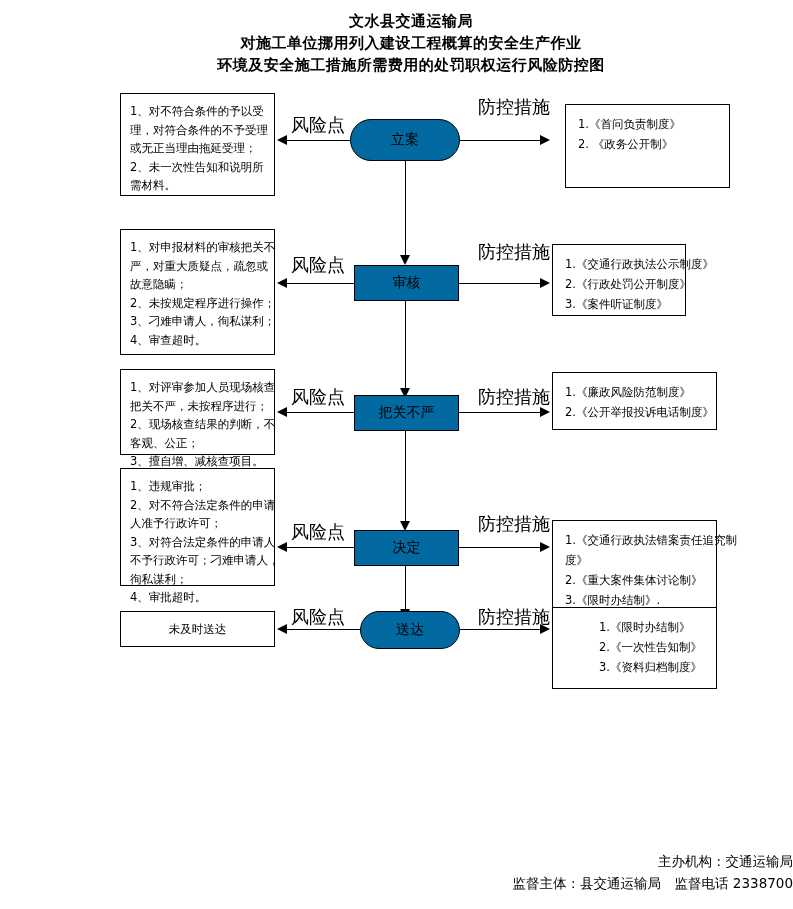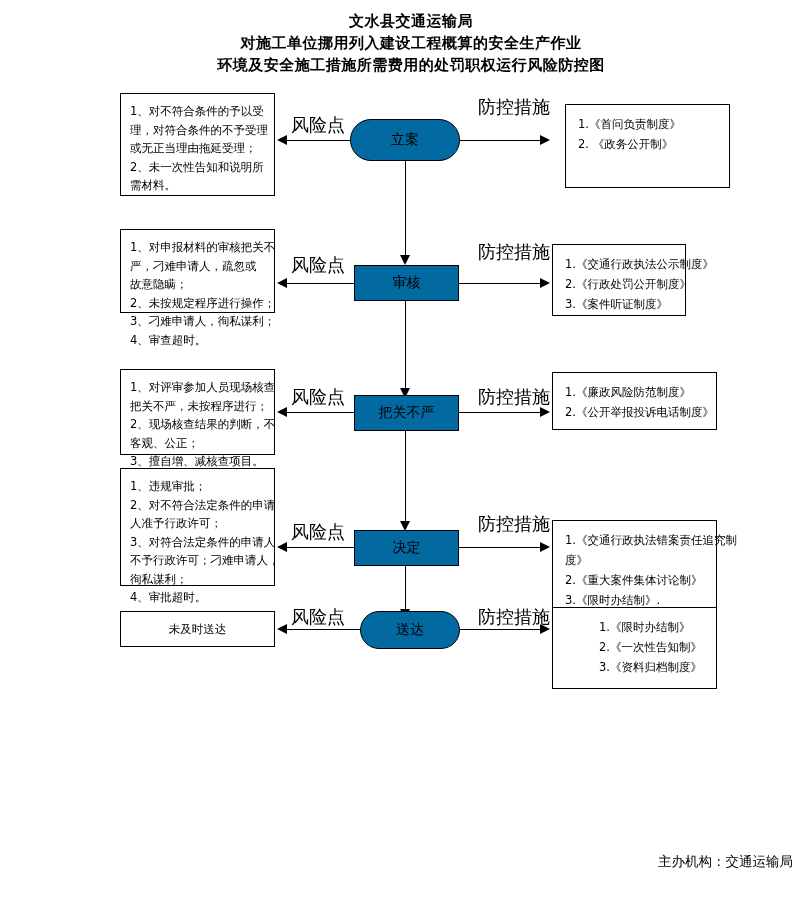--- a/index.html
+++ b/index.html
@@ -153,23 +153,23 @@
 <div class="arrow-right" style="left:540px; top:135px;"></div>
 
 <div class="box measure-box" style="left:552px; top:104px; width:165px; height:84px;margin-left:13px;">
   <div class="ln">1.《首问负责制度》</div>
   <div class="ln">2. 《政务公开制》</div>
 </div>
 
 <div class="vline" style="left:405px; top:161px; height:94px;"></div>
 <div class="arrow-down" style="left:400px; top:255px;"></div>
 
-<div class="box risk-box" style="left:120px; top:229px; width:155px; height:84px;">
+<div class="box risk-box" style="left:120px; top:229px; width:155px; height:126px;">
   <div class="ln">1、对申报材料的审核把关不</div>
-  <div class="ln">严，刁难申请人，疏忽或</div>
+  <div class="ln">严，对重大质疑点，疏忽或</div>
   <div class="ln">故意隐瞒；</div>
   <div class="ln">2、未按规定程序进行操作；</div>
   <div class="ln">3、刁难申请人，徇私谋利；</div>
   <div class="ln">4、审查超时。</div>
 </div>
 
 <div class="conn-label" style="left:291px; top:253px;">风险点</div>
 <div class="hline" style="left:287px; top:283px; width:67px;"></div>
 <div class="arrow-left" style="left:277px; top:278px;"></div>
 
@@ -259,13 +259,14 @@
 <div class="arrow-right" style="left:540px; top:624px;"></div>
 
 <div class="box measure-box" style="left:552px; top:607px; width:165px; height:82px;padding-left:46px;">
   <div class="ln">1.《限时办结制》</div>
   <div class="ln">2.《一次性告知制》</div>
   <div class="ln">3.《资料归档制度》</div>
 </div>
 
 <div id="footer-block">
   <div class="fline">主办机构：交通运输局</div>
+  <div class="fline">监督主体：县交通运输局　监督电话  2338700</div>
 </div>
 
 </body></html>

